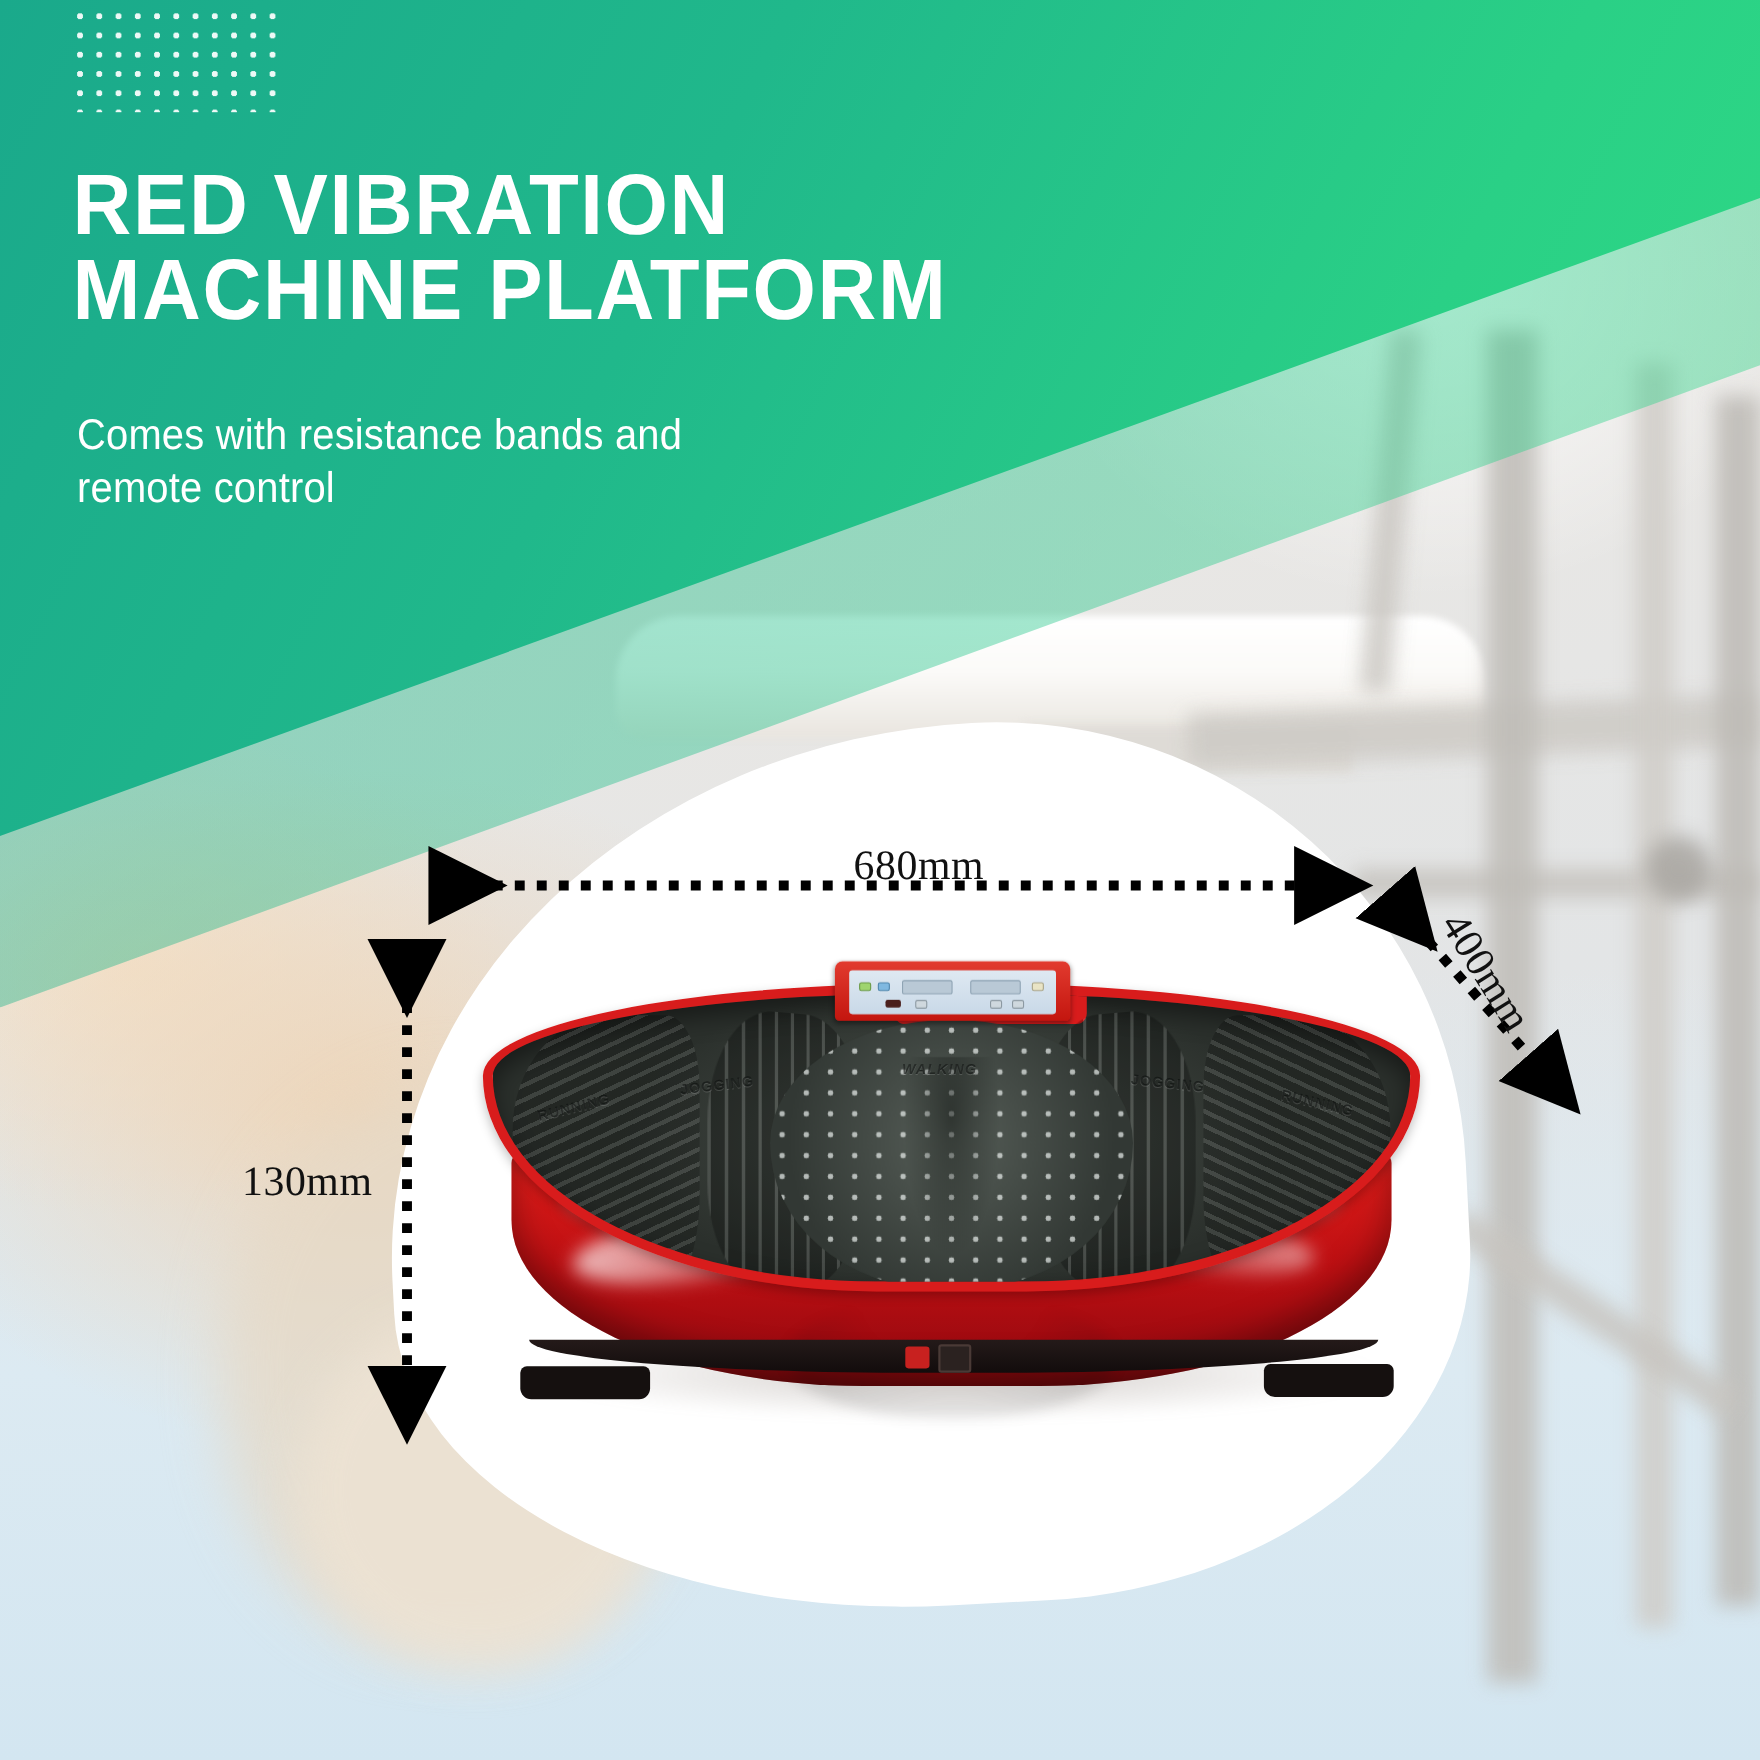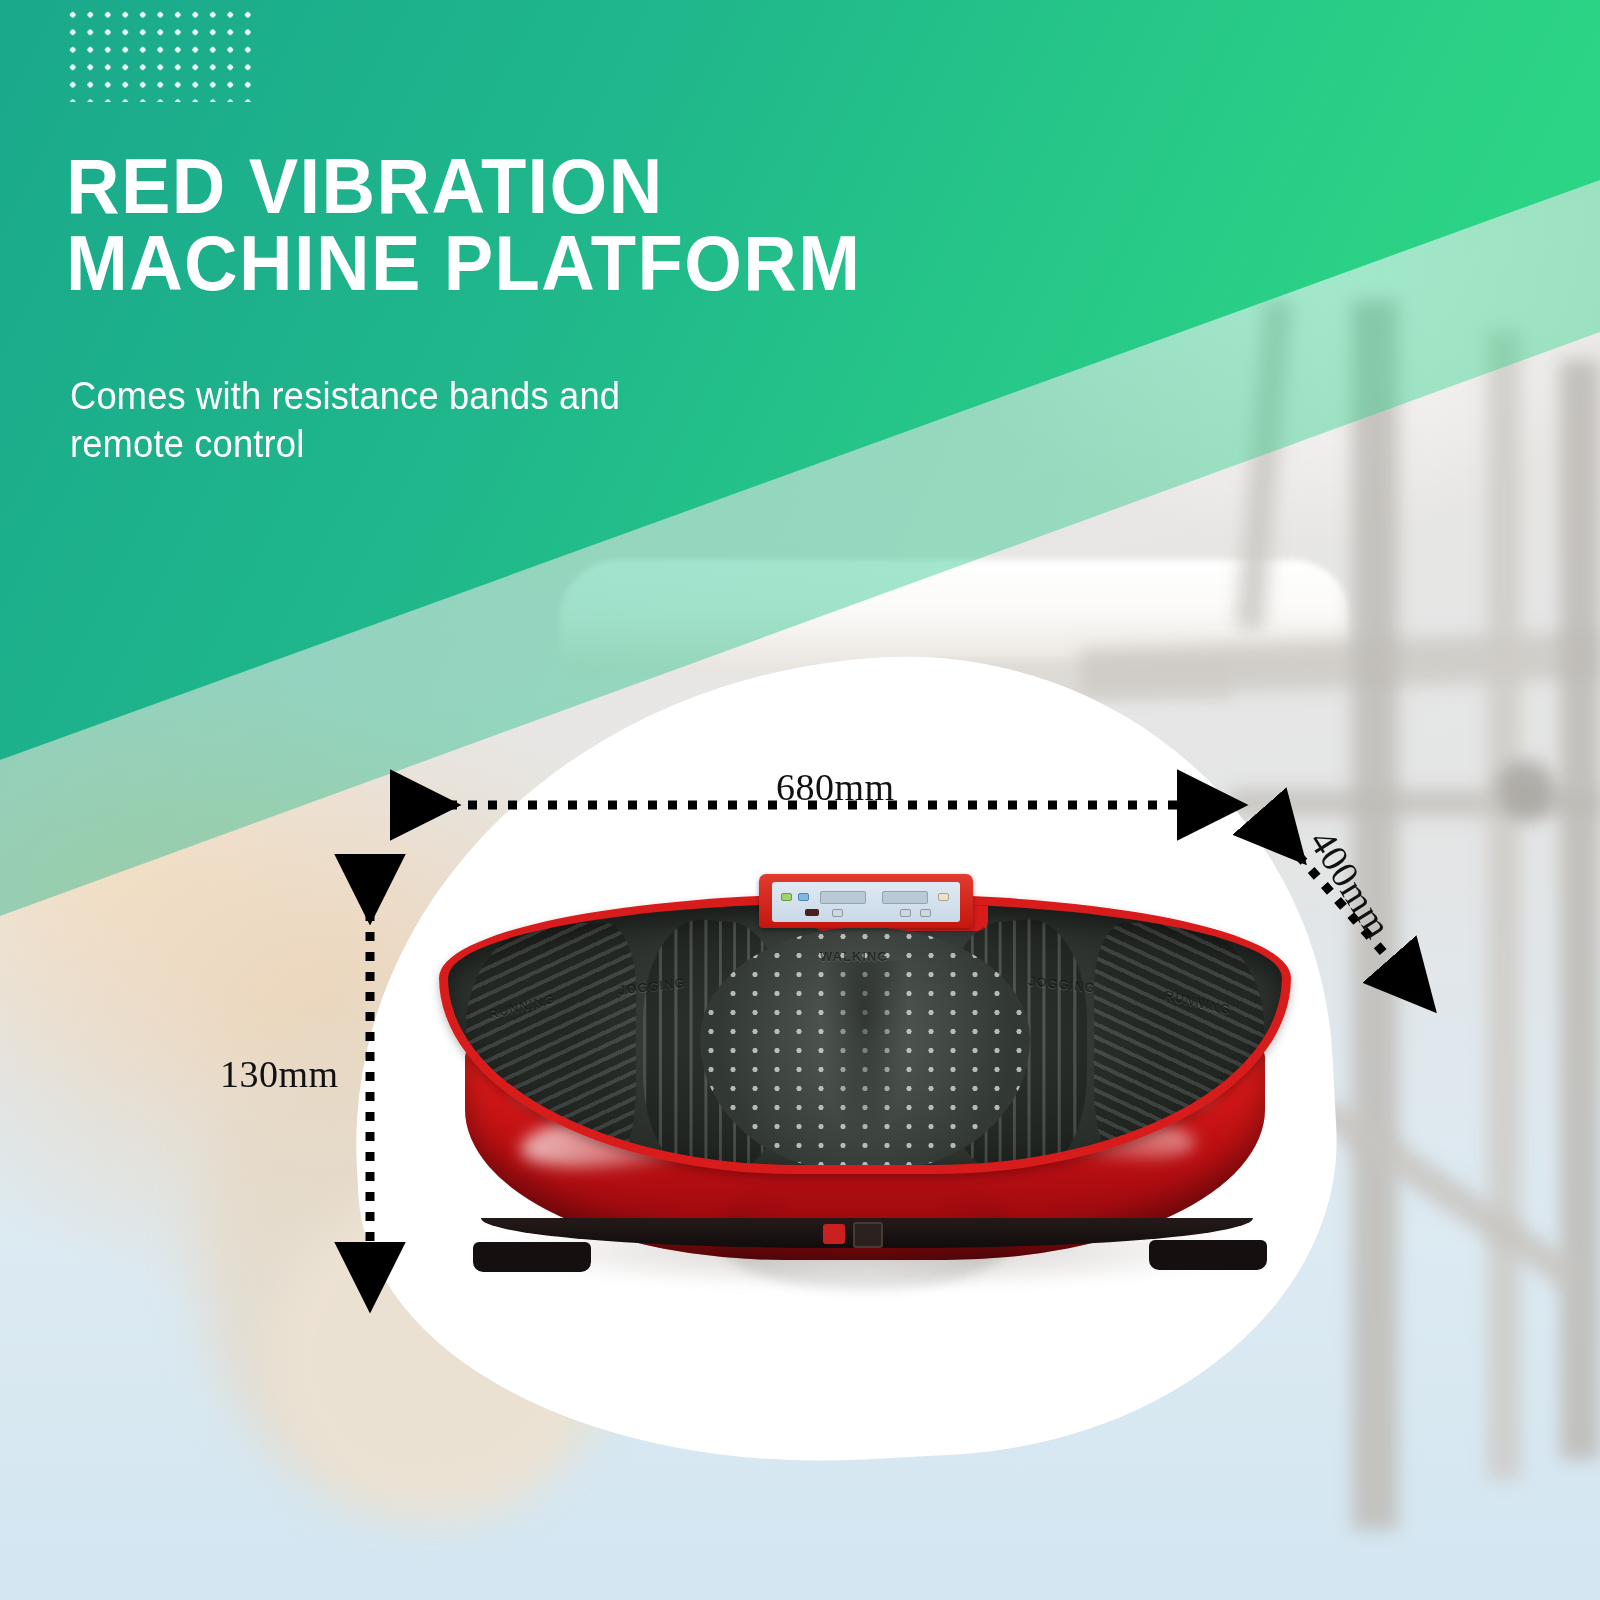--- a/index.html
+++ b/index.html
@@ -239,21 +239,21 @@
   .mat-label {
     position:absolute;
     color:rgba(12,15,13,0.62);
     font-family:"Liberation Sans", sans-serif;
     font-size:13px; font-weight:bold; letter-spacing:1px;
     text-shadow:0 1px 0 rgba(255,255,255,0.14);
     white-space:nowrap;
   }
   .ml1 { left:40px;  top:96px;  transform:rotate(-14deg); }
   .ml2 { left:170px; top:76px;  transform:rotate(-7deg); }
-  .ml3 { left:372px; top:46px;  transform:rotate(0deg); }
+  .ml3 { left:372px; top:61px;  transform:rotate(0deg);font-style:italic; }
   .ml4 { left:580px; top:74px;  transform:rotate(6deg); }
   .ml5 { left:716px; top:92px;  transform:rotate(13deg); }
 
   
   .panel {
     position:absolute; left:344px; top:-6px; width:214px; height:54px;
     background:linear-gradient(180deg,#e23b2f 0%, #c4160f 100%);
     border-radius:7px 7px 4px 4px;
     box-shadow:0 2px 5px rgba(0,0,0,.4);
   }

